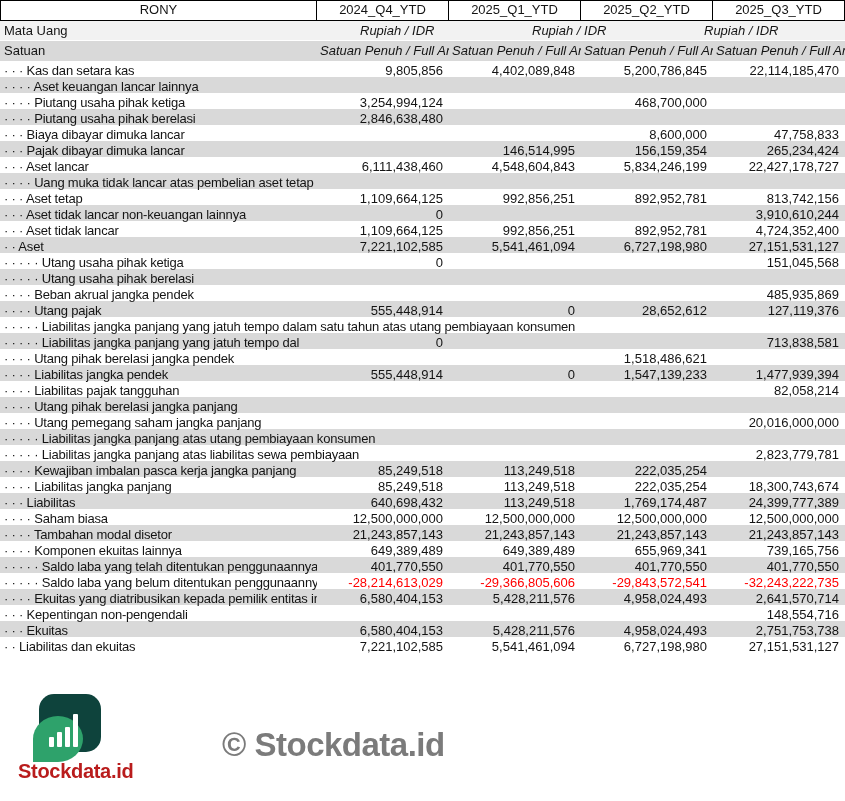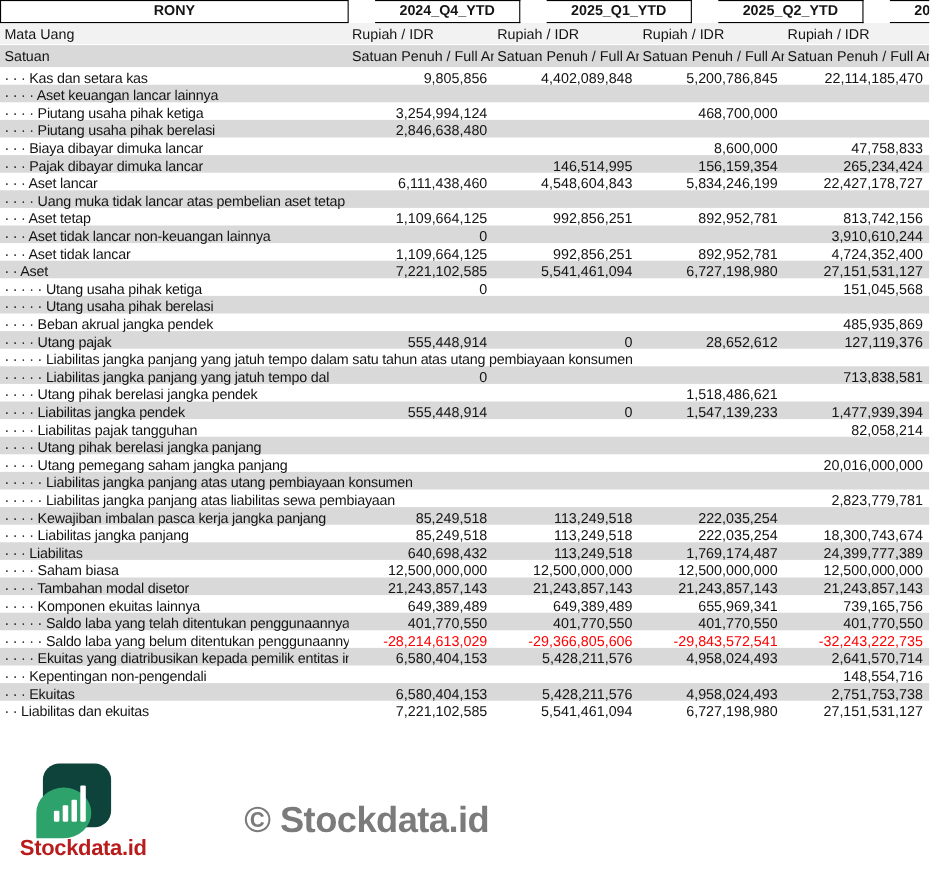--- a/index.html
+++ b/index.html
@@ -5,30 +5,30 @@
   html,body{margin:0;padding:0;background:#fff;}
   .sheet{
     position:relative;width:845px;height:801px;background:#ffffff;
     font-family:"Liberation Sans",sans-serif;font-size:13px;color:#141414;
     overflow:hidden;
   }
   .grid-row{display:grid;grid-template-columns:317px 132px 132px 132px 132px;box-sizing:border-box;}
   .grid-row *{box-sizing:border-box;}
 
   
-  .header-row{height:21px;line-height:18px;font-weight:bold;gap:24px;}
+  .header-row{height:21px;line-height:18px;font-weight:normal;}
   .hcell{border:1px solid #000;border-left:none;text-align:center;overflow:hidden;white-space:nowrap;}
   .hcell:first-child{border-left:1px solid #000;}
 
   
   .meta-row{height:20px;line-height:20px;}
-  .meta-row.mata{background:#f2f2f2;border-bottom:1px solid #ffffff;}
+  .meta-row.mata{background:#f2f2f2;border-bottom:1px solid #ffffff;gap:40px;}
   .meta-row.satuan{background:#d9d9d9;}
   .mlabel{padding-left:4px;white-space:nowrap;}
-  .mval{padding-left:3px;white-space:nowrap;overflow:hidden;}
+  .mval{padding-left:3px;white-space:nowrap;overflow:hidden;font-style:italic;}
 
   
   .row{height:16px;line-height:20px;}
   .row.alt{background:#d9d9d9;}
   .cell{white-space:nowrap;}
   .cell.label{padding-left:4px;letter-spacing:-0.2px;}
   .cell.label.clip{overflow:hidden;}
   .cell.num{text-align:right;padding-right:6px;}
   .row.red .cell.num{color:#ff0000;}
 

